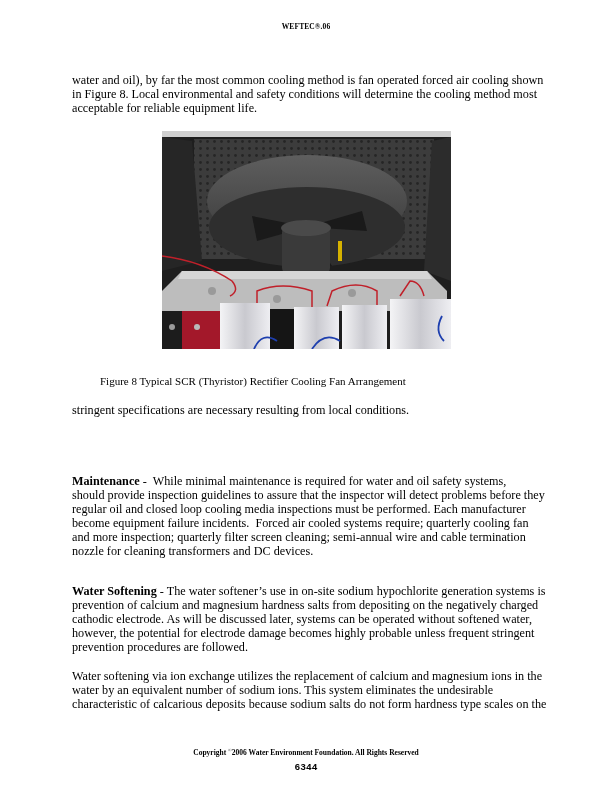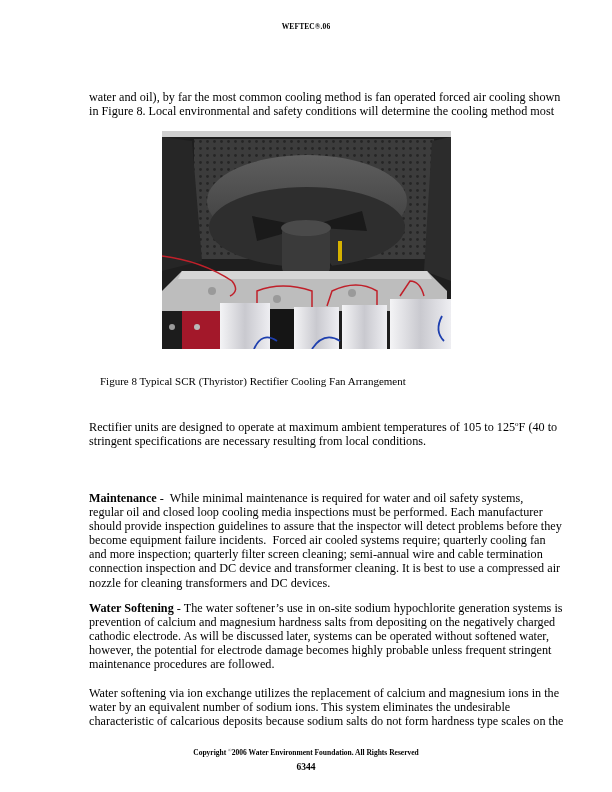--- a/index.html
+++ b/index.html
@@ -1,46 +1,47 @@
 <!DOCTYPE html>
 <html><head>
   <meta charset="utf-8">
   <style>
     html, body { margin: 0; padding: 0; background: #ffffff; }
     body { width: 612px; height: 792px; position: relative; overflow: hidden;
            font-family: "Liberation Serif", "DejaVu Serif", serif; color: #000; }
     .header { position: absolute; top: 22px; left: 0; width: 612px; text-align: center;
               font-size: 7.5px; font-weight: bold; letter-spacing: 0.1px; }
     .para { position: absolute; left: 72px; width: 472px; font-size: 12.2px; line-height: 14.1px;
-            margin: 17px; }
+            margin: 0; }
     .para b { font-weight: bold; }
     .line { display: block; white-space: nowrap; }
     #p1 { top: 73px; }
     .figure { position: absolute; left: 162px; top: 131px; width: 289px; height: 218px;
               overflow: hidden; background: #2a2a2a; }
     .caption { position: absolute; left: 100px; top: 375px; font-size: 11px; white-space: nowrap; }
     #p2 { top: 403px; }
     #p3 { top: 474px; }
     #p4 { top: 584px; }
     #p5 { top: 669px; }
     sup { font-size: 7px; vertical-align: 5px; line-height: 0; }
     .footer { position: absolute; top: 748px; left: 0; width: 612px; text-align: center;
               font-size: 7.5px; font-weight: bold; }
     .footer sup { font-size: 5px; vertical-align: 3px; }
     .pagenum { position: absolute; top: 762px; left: 0; width: 612px; text-align: center;
-               font-family: Liberation Serif, serif; font-size: 9.5px; font-weight: bold; }
+               font-family: Liberation Mono, monospace; font-size: 9.5px; font-weight: bold; }
   </style>
 </head>
 <body>
 
 <div class="header">WEFTEC®.06</div>
 
 <p class="para" id="p1">
   <span class="line">water and oil), by far the most common cooling method is fan operated forced air cooling shown</span>
   <span class="line">in Figure 8. Local environmental and safety conditions will determine the cooling method most</span>
+  <span class="line">acceptable for reliable equipment life.</span>
 </p>
 
 <div class="figure">
   <svg width="289" height="218" viewBox="0 0 289 218">
     <defs>
       <pattern id="mesh" width="7" height="7" patternUnits="userSpaceOnUse">
         <rect width="7" height="7" fill="#3c3c3c"></rect>
         <circle cx="3.5" cy="3.5" r="1.4" fill="#252525"></circle>
       </pattern>
       <linearGradient id="shroud" x1="0" y1="0" x2="0" y2="1">
@@ -86,40 +87,38 @@
     <rect x="228" y="168" width="61" height="50" fill="url(#sink)"></rect>
     <path d="M92,218 Q100,200 115,210" stroke="#1e3fae" stroke-width="1.8" fill="none"></path>
     <path d="M150,218 Q162,200 178,210" stroke="#1e3fae" stroke-width="1.8" fill="none"></path>
     <path d="M280,185 Q272,200 282,210" stroke="#1e3fae" stroke-width="1.8" fill="none"></path>
   </svg>
 </div>
 
 <div class="caption">Figure 8 Typical SCR (Thyristor) Rectifier Cooling Fan Arrangement</div>
 
 <p class="para" id="p2">
-  <span class="line"><span>Rectifier units are designed to operate at maximum ambient temperatures of 105 to 125</span><sup>o</sup><span>F (40 to</span></span>
   <span class="line">stringent specifications are necessary resulting from local conditions.</span>
 </p>
 
 <p class="para" id="p3">
   <span class="line"><b>Maintenance</b><span style="white-space:pre"> -  While minimal maintenance is required for water and oil safety systems,</span></span>
+  <span class="line">should provide inspection guidelines to assure that the inspector will detect problems before they</span>
   <span class="line">regular oil and closed loop cooling media inspections must be performed. Each manufacturer</span>
-  <span class="line">should provide inspection guidelines to assure that the inspector will detect problems before they</span>
   <span class="line" style="white-space:pre">become equipment failure incidents.  Forced air cooled systems require; quarterly cooling fan</span>
   <span class="line">and more inspection; quarterly filter screen cleaning; semi-annual wire and cable termination</span>
-  <span class="line">connection inspection and DC device and transformer cleaning. It is best to use a compressed air</span>
   <span class="line">nozzle for cleaning transformers and DC devices.</span>
 </p>
 
 <p class="para" id="p4">
   <span class="line"><b>Water Softening</b><span style="white-space:pre"> - The water softener’s use in on-site sodium hypochlorite generation systems is</span></span>
   <span class="line">prevention of calcium and magnesium hardness salts from depositing on the negatively charged</span>
   <span class="line">cathodic electrode. As will be discussed later, systems can be operated without softened water,</span>
   <span class="line">however, the potential for electrode damage becomes highly probable unless frequent stringent</span>
-  <span class="line">maintenance procedures are followed.</span>
+  <span class="line">prevention procedures are followed.</span>
 </p>
 
 <p class="para" id="p5">
   <span class="line">Water softening via ion exchange utilizes the replacement of calcium and magnesium ions in the</span>
   <span class="line">water by an equivalent number of sodium ions. This system eliminates the undesirable</span>
   <span class="line">characteristic of calcarious deposits because sodium salts do not form hardness type scales on the</span>
 </p>
 
 <div class="footer"><span style="white-space:pre">Copyright </span><sup>©</sup><span>2006 Water Environment Foundation. All Rights Reserved</span></div>
 <div class="pagenum">6344</div>

